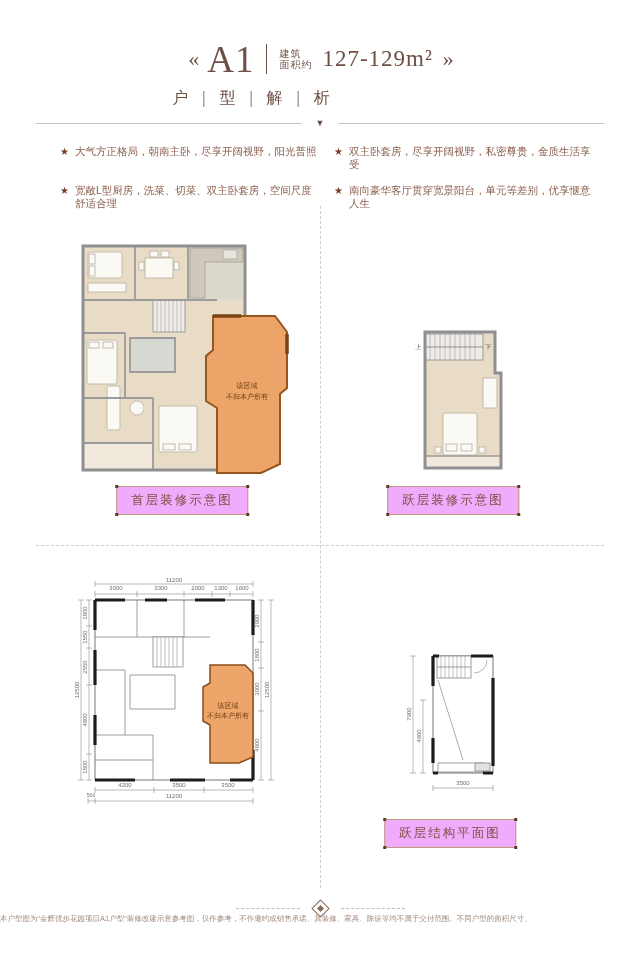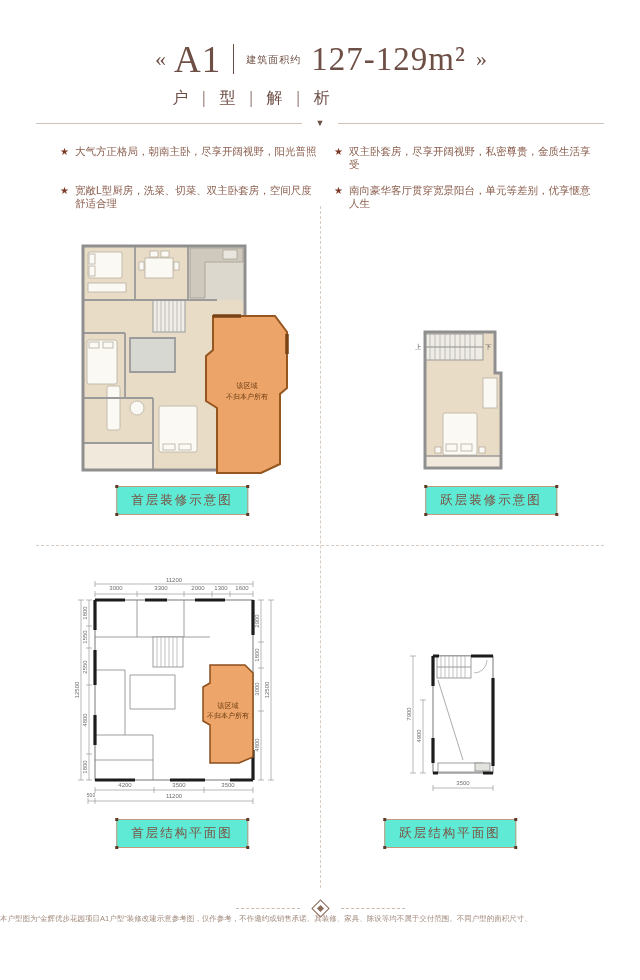--- a/index.html
+++ b/index.html
@@ -10,22 +10,22 @@
   }
   
   .title-row{
     position:absolute; top:36px; left:0; width:640px; height:46px;
     display:flex; align-items:center; justify-content:center; gap:10px;
     font-family:"Liberation Serif","DejaVu Serif",serif; color:#6e4f45;
   }
   .arrow{ font-size:22px; letter-spacing:-2px; color:#6e4f45; }
   .unit-name{ font-size:37px; letter-spacing:1px; }
   .title-vline{ width:1px; height:30px; background:#6e4f45; margin:0 2px; }
-  .area-prefix{ display:flex; flex-direction:row; justify-content:center; font-size:10px; line-height:11px; letter-spacing:1px; }
-  .area-value{ font-size:33px; letter-spacing:1px; }
+  .area-prefix{ display:flex; flex-direction:column; justify-content:center; font-size:10px; line-height:11px; letter-spacing:1px; }
+  .area-value{ font-size:23px; letter-spacing:1px; }
   .subtitle{
     position:absolute; top:88px; left:0; width:507px; text-align:center;
     font-size:16px; letter-spacing:5px; color:#6e4f45;
     font-family:"Liberation Serif","DejaVu Serif",serif;
   }
   .header-divider{ position:absolute; top:118px; left:36px; width:568px; height:10px; display:flex; align-items:center; }
   .header-divider .hline{ flex:1; height:1px; background:#cfc3b9; }
   .header-divider .tri{ margin:0 14px; font-size:9px; color:#6e4f45; line-height:10px; }
   
   .features{
@@ -36,21 +36,21 @@
   .feature .star{ color:#7d3b2a; font-size:10px; flex:0 0 auto; }
   
   .vdash{ position:absolute; left:320px; top:206px; height:682px; width:0; border-left:1px dashed #d6ccc3; }
   .hdash{ position:absolute; left:36px; top:545px; width:568px; height:0; border-top:1px dashed #d6ccc3; }
   
   .plan{ position:absolute; }
   .plan svg{ display:block; }
   
   .label-box{
     position:absolute; transform:translateX(-50%);
-    border:1px solid #c09a7e; color:#7b5143; background:#5eead4;
+    border:1px solid #c09a7e; color:#7b5143; background:#f0abfc;
     font-size:12.5px; letter-spacing:2px; padding:5px 14px; white-space:nowrap;
   }
   .label-box i{ position:absolute; width:3px; height:3px; background:#5c3a28; }
   .label-box i.tl{ left:-2px; top:-2px; } .label-box i.tr{ right:-2px; top:-2px; }
   .label-box i.bl{ left:-2px; bottom:-2px; } .label-box i.br{ right:-2px; bottom:-2px; }
   
   .ornament{ position:absolute; top:898px; left:0; width:640px; height:20px; display:flex; align-items:center; justify-content:center; gap:14px; }
   .ornament .odash{ width:64px; height:0; border-top:1px dashed #cbb9ac; }
   .diamond{ width:13px; height:13px; border:1px solid #8a6a58; transform:rotate(45deg); display:flex; align-items:center; justify-content:center; background:#fff; }
   .diamond b{ width:5px; height:5px; background:#8a6a58; }
@@ -178,21 +178,21 @@
         <rect x="33" y="126" width="11" height="7"></rect>
           <rect x="48" y="126" width="11" height="7"></rect>
         <rect x="22" y="129" width="6" height="6"></rect>
           <rect x="66" y="129" width="6" height="6"></rect>
         <rect x="70" y="60" width="14" height="30"></rect>
       </g>
       <path d="M12,138 H88" stroke="#9b9b9b" stroke-width="1.5"></path>
       <path d="M12,14 L82,14 L82,55 L88,55 L88,150 L12,150 Z" fill="none" stroke="#8f8f8f" stroke-width="3"></path>
     </svg>
   </div>
-  <div class="label-box" style="left:491px; top:486px;padding-left:14px;">
+  <div class="label-box" style="left:453px; top:486px;padding-left:14px;">
     <i class="tl"></i><i class="tr"></i>
     <i class="bl"></i><i class="br"></i>
     <span>跃层装修示意图</span>
   </div>
 
   <div class="plan" style="left:75px; top:575px;">
     <svg width="230" height="240" viewBox="0 0 230 240">
       <g stroke="#8a8a8a" stroke-width="0.6" fill="none">
         <path d="M20,9 H178 M20,6 V12 M178,6 V12"></path>
         <path d="M20,19 H178 M20,16 V22 M62,16 V22 M109,16 V22 M137,16 V22 M155,16 V22 M178,16 V22"></path>
@@ -237,25 +237,20 @@
 
       <path d="M20,25 H50 M70,25 H92 M120,25 H150 M20,25 V55 M20,75 V110 M20,140 V170 M178,25 V60 M20,205 H60 M95,205 H130 M155,205 H178 M178,175 V205" stroke="#1c1c1c" stroke-width="3.2" fill="none"></path>
 
       <g>
         <path d="M135,90 L170,90 L178,98 L178,182 L164,188 L135,188 L135,150 L128,146 L128,112 L135,108 Z" fill="#eda569" stroke="#8a4e1d" stroke-width="1.5"></path>
         <text class="oz-label" x="153" y="133" text-anchor="middle" font-size="6.5">该区域</text>
         <text class="oz-label" x="153" y="143" text-anchor="middle" font-size="6.5">不归本户所有</text>
       </g>
     </svg>
   </div>
-  <div class="label-box" style="left:182px; top:819px;">
-    <i class="tl"></i><i class="tr"></i>
-    <i class="bl"></i><i class="br"></i>
-    <span>首层结构平面图</span>
-  </div>
 
   <div class="plan" style="left:405px; top:648px;">
     <svg width="100" height="160" viewBox="0 0 100 160">
       <g stroke="#8a8a8a" stroke-width="0.6" fill="none">
         <path d="M8,8 V125 M5,8 H11 M5,125 H11"></path>
         <path d="M18,52 V125 M15,52 H21 M15,125 H21"></path>
         <path d="M28,140 H88 M28,137 V143 M88,137 V143"></path>
       </g>
       <g>
         <text class="dim" x="6" y="66" text-anchor="middle" transform="rotate(-90 6 66)">7900</text>

